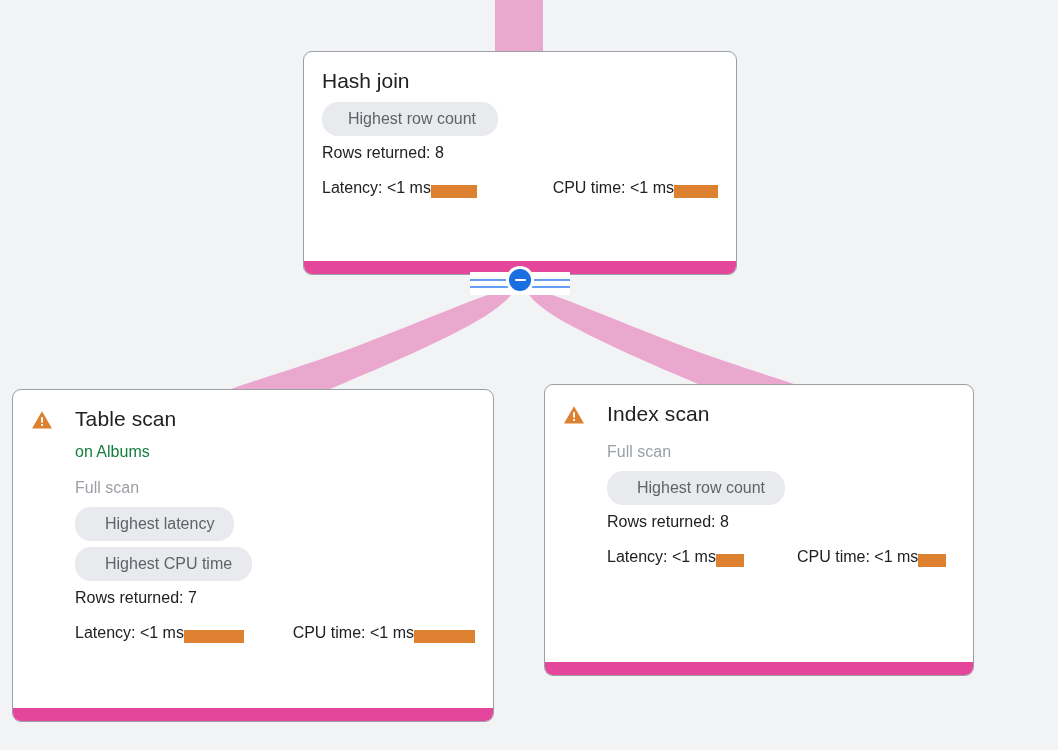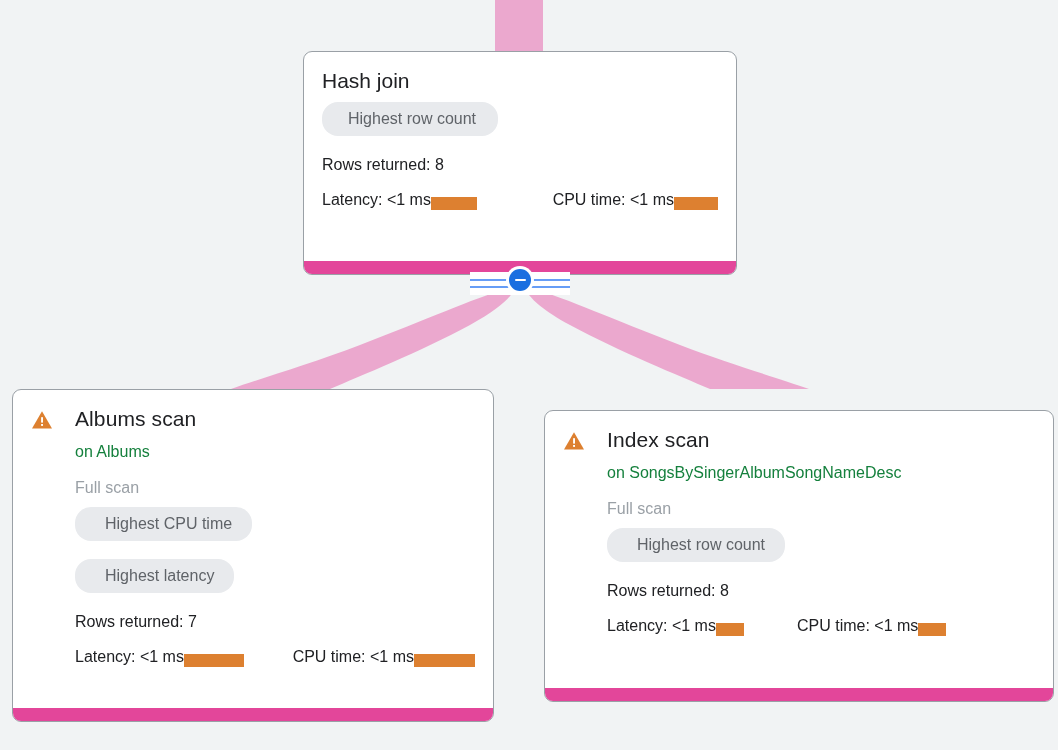--- a/index.html
+++ b/index.html
@@ -100,21 +100,21 @@
     margin-top: 8px;
   }
   .chip {
     display: block;
     background: #e8eaed;
     color: #5f6368;
     font-size: 16px;
     line-height: 20px;
     border-radius: 16px;
     padding: 7px 20px 7px 30px;
-    margin-bottom: 18px;
+    margin-bottom: 6px;
     width: max-content;
     max-width: 100%;
     box-sizing: border-box;
   }
 
   .rows-returned {
     font-size: 16px;
     line-height: 22px;
     color: #202124;
   }
@@ -157,22 +157,22 @@
     top: 389px;
     width: 482px;
     height: 333px;
   }
   #node-table-scan .metric-bar.latency { width: 60px; }
   #node-table-scan .metric-bar.cpu { width: 61px; }
   #node-table-scan .metric-gap { width: 52px; }
 
   #node-index-scan {
     left: 544px;
-    top: 410px;
-    width: 510px;
+    top: 384px;
+    width: 430px;
     height: 292px;
   }
   #node-index-scan .metric-bar.latency { width: 28px; }
   #node-index-scan .metric-bar.cpu { width: 28px; }
   #node-index-scan .metric-gap { width: 53px; }
 
   
   #collapse-toggle {
     position: absolute;
     left: 470px;
@@ -288,28 +288,28 @@
   <div class="node" id="node-table-scan">
     <div class="node-body">
       <div class="title-row">
         <div class="warn-slot">
           <svg class="warn-icon" viewBox="0 0 22 20">
             <path d="M11 1.2 L21 18.6 L1 18.6 Z" fill="#dd8030"></path>
             <rect x="10.1" y="7.2" width="1.9" height="5.4" fill="#ffffff"></rect>
             <rect x="10.1" y="14.0" width="1.9" height="1.9" fill="#ffffff"></rect>
           </svg>
         </div>
-        <div class="node-title">Albums scan</div>
+        <div class="node-title">Table scan</div>
       </div>
       <div class="sub-indent">
         <div class="node-subtitle">on Albums</div>
         <div class="node-scantype">Full scan</div>
         <div class="chips">
+          <span class="chip">Highest latency</span>
           <span class="chip">Highest CPU time</span>
-          <span class="chip">Highest latency</span>
         </div>
         <div class="rows-returned">Rows returned: 7</div>
         <div class="metrics">
           <div class="metric">
             <span class="metric-label">Latency: &lt;1 ms</span>
             <span class="metric-bar latency"></span>
           </div>
           <div class="metric-gap"></div>
           <div class="metric">
             <span class="metric-label">CPU time: &lt;1 ms</span>
@@ -327,21 +327,20 @@
         <div class="warn-slot">
           <svg class="warn-icon" viewBox="0 0 22 20">
             <path d="M11 1.2 L21 18.6 L1 18.6 Z" fill="#dd8030"></path>
             <rect x="10.1" y="7.2" width="1.9" height="5.4" fill="#ffffff"></rect>
             <rect x="10.1" y="14.0" width="1.9" height="1.9" fill="#ffffff"></rect>
           </svg>
         </div>
         <div class="node-title">Index scan</div>
       </div>
       <div class="sub-indent">
-        <div class="node-subtitle">on SongsBySingerAlbumSongNameDesc</div>
         <div class="node-scantype">Full scan</div>
         <div class="chips">
           <span class="chip">Highest row count</span>
         </div>
         <div class="rows-returned">Rows returned: 8</div>
         <div class="metrics">
           <div class="metric">
             <span class="metric-label">Latency: &lt;1 ms</span>
             <span class="metric-bar latency"></span>
           </div>

